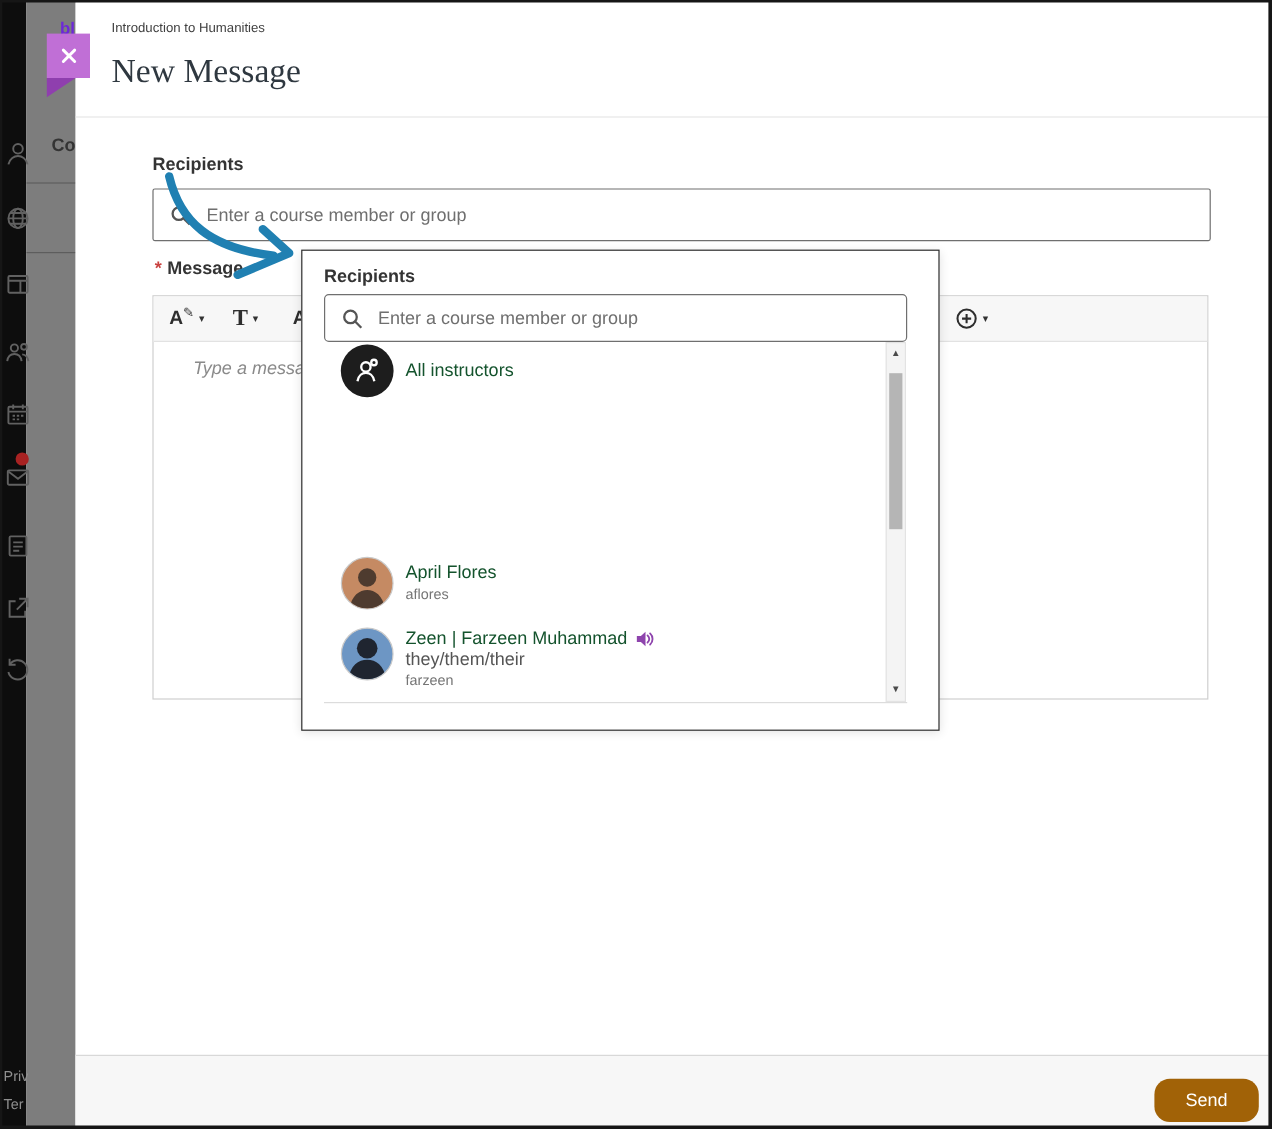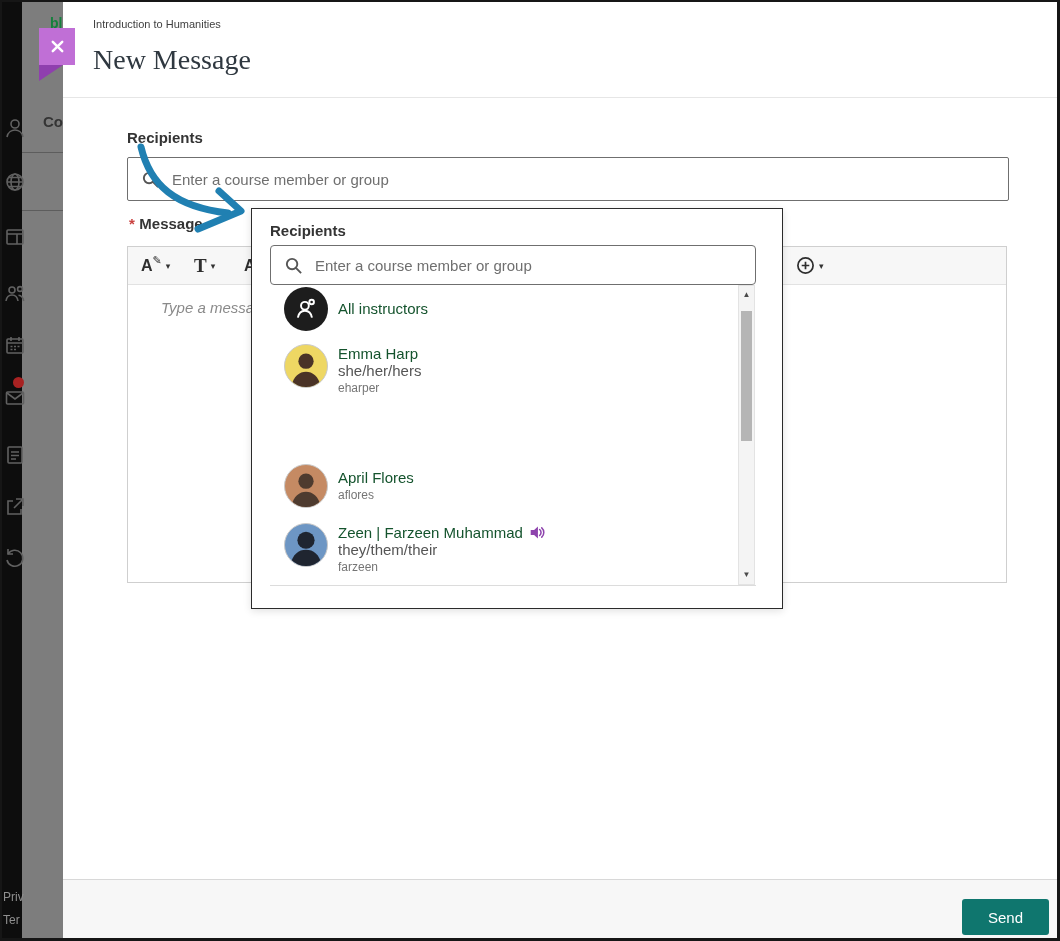--- a/index.html
+++ b/index.html
@@ -8,21 +8,21 @@
     font-family:"Liberation Sans","DejaVu Sans",sans-serif;
     overflow:hidden;-webkit-font-smoothing:antialiased;
   }
   .abs{position:absolute;}
   
   .frame{position:absolute;inset:0;border:2px solid #161616;border-right-width:3px;border-bottom-width:3px;pointer-events:none;z-index:40;}
   
   .nav-black{left:0;top:0;width:22px;height:941px;background:#0d0d0d;z-index:0;}
   .backdrop-strip{left:22px;top:0;width:41px;height:941px;background:#7d7d7d;z-index:0;}
   .strip-divider{left:22px;width:41px;height:1px;background:rgba(0,0,0,0.25);z-index:1;}
-  .logo-frag{left:50px;top:15px;font-size:14px;font-weight:700;color:#15803d;z-index:1;}
+  .logo-frag{left:50px;top:15px;font-size:14px;font-weight:700;color:#6d28d9;z-index:1;}
   .heading-frag{left:43px;top:113px;font-size:15px;font-weight:700;color:#343434;z-index:1;}
   .nav-icons{left:3px;top:0;width:26px;height:941px;z-index:2;color:#5e5e5e;}
   .nav-ico{position:absolute;left:0;width:24px;height:24px;}
   .nav-ico svg{width:24px;height:24px;stroke:#616161;fill:none;stroke-width:1.6;}
   .badge-dot{position:absolute;left:13px;top:377px;width:11px;height:11px;border-radius:50%;background:#a82222;z-index:3;}
   .foot-link{position:absolute;left:3px;font-size:12px;color:#8f8f8f;z-index:2;}
   
   .close-ribbon{left:39px;top:28px;width:36px;height:37px;background:#c06fd6;z-index:30;display:flex;align-items:center;justify-content:center;cursor:pointer;}
   .close-ribbon svg{width:17px;height:17px;stroke:#fff;stroke-width:2.6;stroke-linecap:round;}
   .close-flap{left:39px;top:65px;width:0;height:0;z-index:30;
@@ -65,21 +65,21 @@
   .row-user{font-size:12px;line-height:14px;color:#757575;margin-top:2px;}
   .group-avatar{width:44px;height:44px;border-radius:50%;background:#1d1d1d;display:flex;align-items:center;justify-content:center;flex:0 0 auto;}
   .group-avatar svg{width:26px;height:26px;stroke:#fff;fill:none;stroke-width:1.8;}
   .audio-ico svg{width:17px;height:17px;display:block;}
   
   .pop-scroll{position:absolute;right:1px;top:0;width:17px;height:300px;background:#f4f4f4;border:1px solid #e3e3e3;box-sizing:border-box;}
   .sb-arrow{position:absolute;left:0;width:100%;text-align:center;font-size:8px;color:#4a4a4a;line-height:14px;cursor:pointer;}
   .sb-thumb{position:absolute;left:2px;top:25px;width:11px;height:130px;background:#b5b5b5;cursor:grab;}
   
   .panel-footer{left:63px;top:879px;width:994px;height:59px;background:#f7f7f7;border-top:1px solid #d8d8d8;z-index:3;}
-  .send-btn{position:absolute;right:8px;top:19px;width:87px;height:36px;background:#0f766e;color:#fff;font-size:15px;border:0;border-radius:3px;cursor:pointer;font-family:inherit;}
+  .send-btn{position:absolute;right:8px;top:19px;width:87px;height:36px;background:#a16207;color:#fff;font-size:15px;border:0;border-radius:13px;cursor:pointer;font-family:inherit;}
 </style>
 </head>
 <body>
 
 <div id="app">
 
   <div class="abs nav-black"></div>
   <div class="abs backdrop-strip"></div>
   <div class="abs strip-divider" style="top:152px"></div>
   <div class="abs strip-divider" style="top:210px"></div>
@@ -208,35 +208,20 @@
               <circle cx="11" cy="9" r="3.6"></circle>
               <path d="M4.5 20c.8-4.5 3.8-6.4 6.5-6.4s5.7 1.9 6.5 6.4"></path>
               <circle cx="17.2" cy="5.6" r="2.1"></circle>
             </svg>
         </div>
         <div class="row-text" style="padding-top:13px">
           <div class="row-name">All instructors</div>
         </div>
       </div>
 
-      <div class="row" style="top:59px">
-        <div class="avatar" style="background: rgb(238, 215, 99);">
-          <svg viewBox="0 0 44 44">
-              <g style="fill: rgb(74, 51, 39);">
-                <circle cx="22" cy="17" r="8"></circle>
-                <path d="M6,46 C8,33 15,28 22,28 s14,5 16,18 z"></path>
-              </g>
-            </svg>
-        </div>
-        <div class="row-text" style="margin-top:1px">
-          <div class="row-name">Emma Harp</div>
-          <div class="row-pron">she/her/hers</div>
-          <div class="row-user">eharper</div>
-        </div>
-      </div>
 
 
       <div class="row" style="top:179px">
         <div class="avatar" style="background: rgb(197, 138, 99);">
           <svg viewBox="0 0 44 44">
               <g style="fill: rgb(78, 59, 47);">
                 <circle cx="22" cy="17" r="8"></circle>
                 <path d="M6,46 C8,33 15,28 22,28 s14,5 16,18 z"></path>
               </g>
             </svg>

